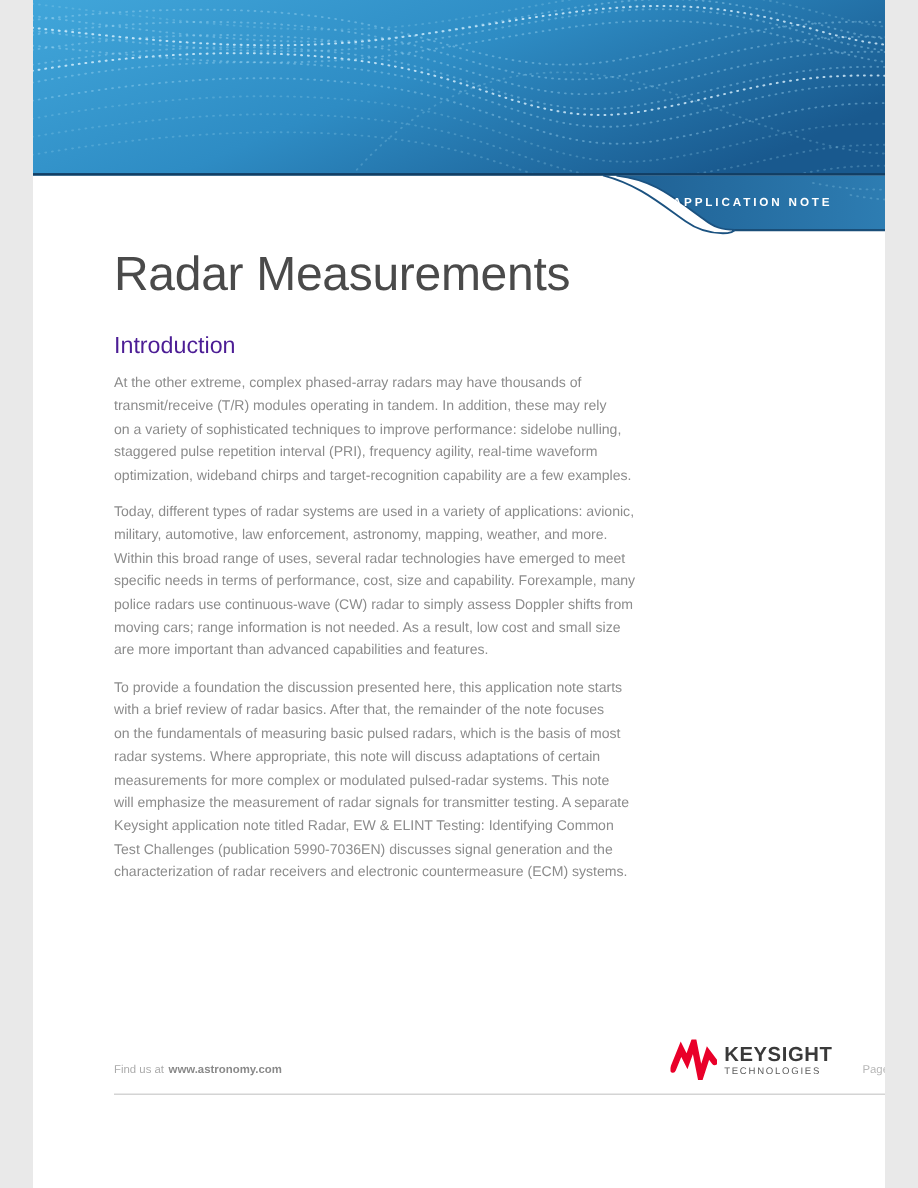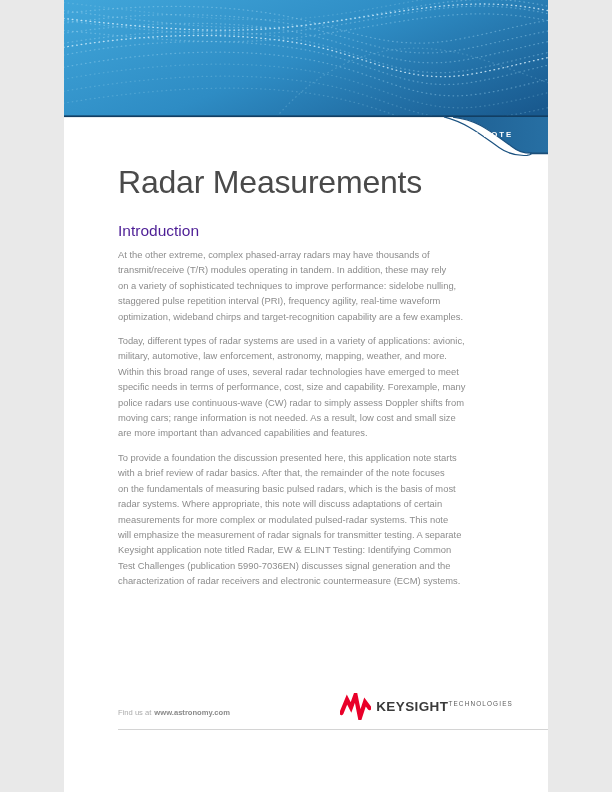--- a/index.html
+++ b/index.html
@@ -1,19 +1,19 @@
 <!DOCTYPE html>
 <html><head>
 <meta charset="utf-8">
 <style>
   * { margin:0; padding:0; box-sizing:border-box; }
   html,body { background:#e9e9e9; }
   body { font-family:"Liberation Sans", sans-serif; }
   .page {
-    position:relative; width:484px; height:792px; margin:0 auto;
+    position:relative; width:568px; height:792px; margin:0 auto;
     background:#ffffff; overflow:hidden;
   }
   .banner-svg { position:absolute; top:0; left:0; display:block; }
   .wave { fill:none; stroke:#a5daf4; stroke-width:1.25; stroke-linecap:round;
           stroke-dasharray:0.6 3.9; opacity:.40; }
   .wave.bright { stroke:#dcf3ff; opacity:.8; stroke-width:1.35; }
   .wave.dim { opacity:.25; }
   .app-note-label {
     position:absolute; top:130px; right:35px;
     font-size:7.8px; font-weight:bold; letter-spacing:1.9px;
@@ -30,21 +30,21 @@
   .body-copy { position:absolute; left:54px; top:247px; width:436px; }
   .body-copy p {
     font-size:9.4px; line-height:15.4px; color:#8c8c8c;
     white-space:pre-line; margin-bottom:9px;
   }
   .logo {
     position:absolute; right:35px; top:693px;
     display:flex; align-items:center; gap:5px;
   }
   .logo-spark { display:block; }
-  .logo-text { display:flex; flex-direction:row; }
+  .logo-text { display:flex; flex-direction:column; }
   .logo-brand { font-size:13.5px; font-weight:bold; color:#3a3a3a; letter-spacing:0.4px; }
   .logo-sub { font-size:6.4px; color:#5c5c5c; letter-spacing:1.15px; margin-top:1px; }
   .footer-rule { position:absolute; left:54px; top:729px; width:523px; height:1px; background:#d4d4d4; }
   .footer-row {
     position:absolute; left:54px; top:708px; width:523px;
     display:flex; justify-content:space-between; align-items:baseline;
     font-size:7.6px; color:#ababab;
   }
   .footer-left { display:flex; gap:3px; }
   .footer-url { font-weight:bold; color:#8a8a8a; }

